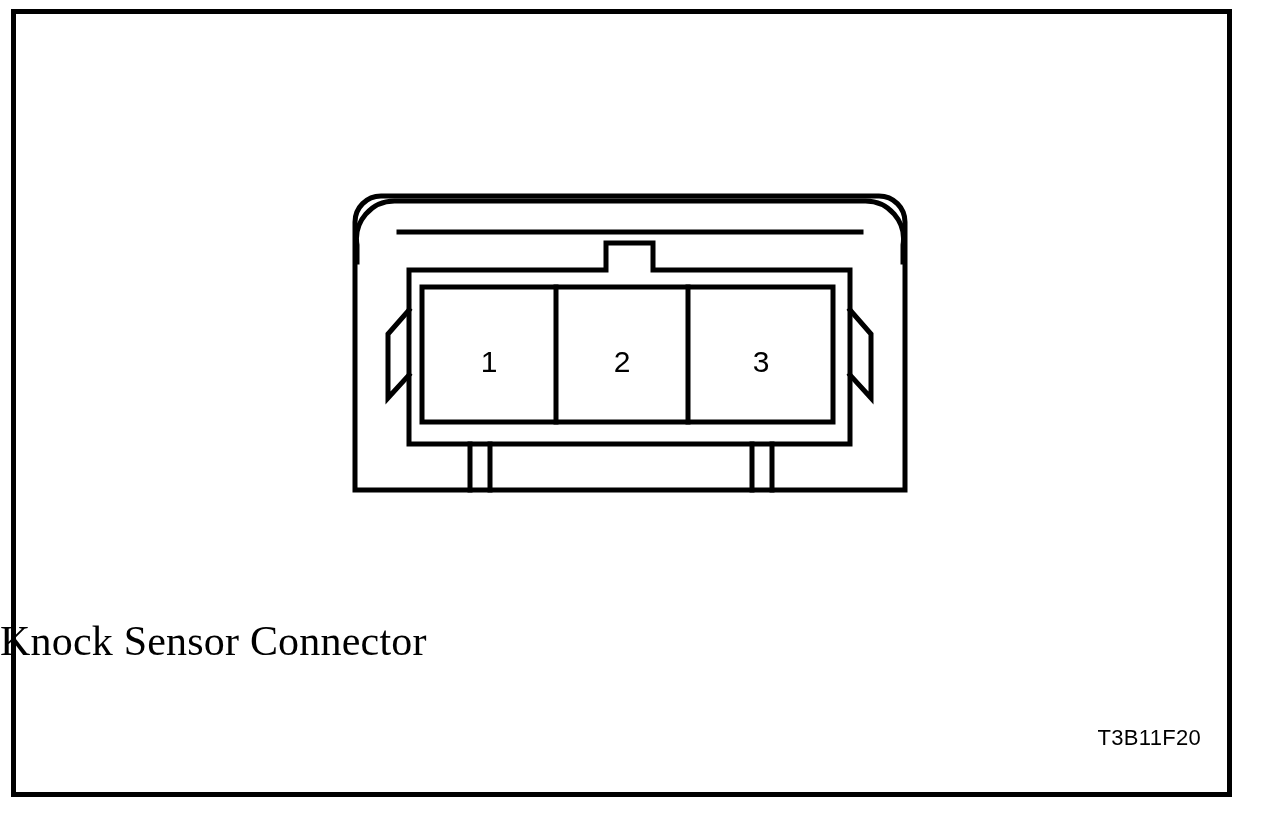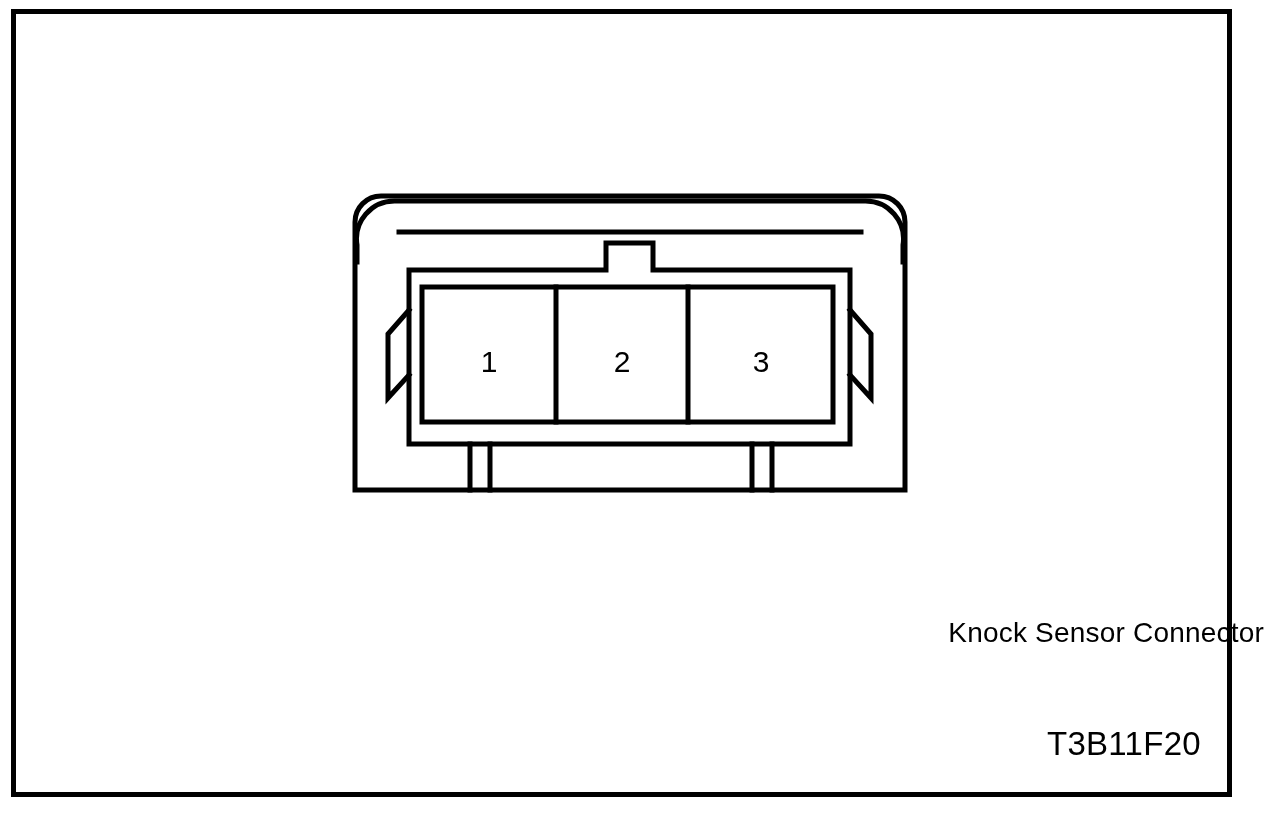--- a/index.html
+++ b/index.html
@@ -47,33 +47,33 @@
     line-height: 30px;
   }
   #pin-1 { left: 459px; top: 347px; }
   #pin-2 { left: 592px; top: 347px; }
   #pin-3 { left: 731px; top: 347px; }
   #caption {
     position: absolute;
     left: 0;
     top: 617px;
     width: 1264px;
-    text-align: right;
-    font-family: Liberation Sans, sans-serif;
-    font-size: 28px;
+    text-align: left;
+    font-family: Liberation Serif, serif;
+    font-size: 42px;
     font-weight: 400;
     color: #000000;
     letter-spacing: 0.2px;
   }
   #reference-code {
     position: absolute;
     right: 63px;
     top: 725px;
     font-family: "Liberation Sans", sans-serif;
-    font-size: 33px;
+    font-size: 22px;
     font-weight: 400;
     color: #000000;
     letter-spacing: 0.3px;
   }
 </style>
 </head>
 <body>
 
 <div id="page">
 

